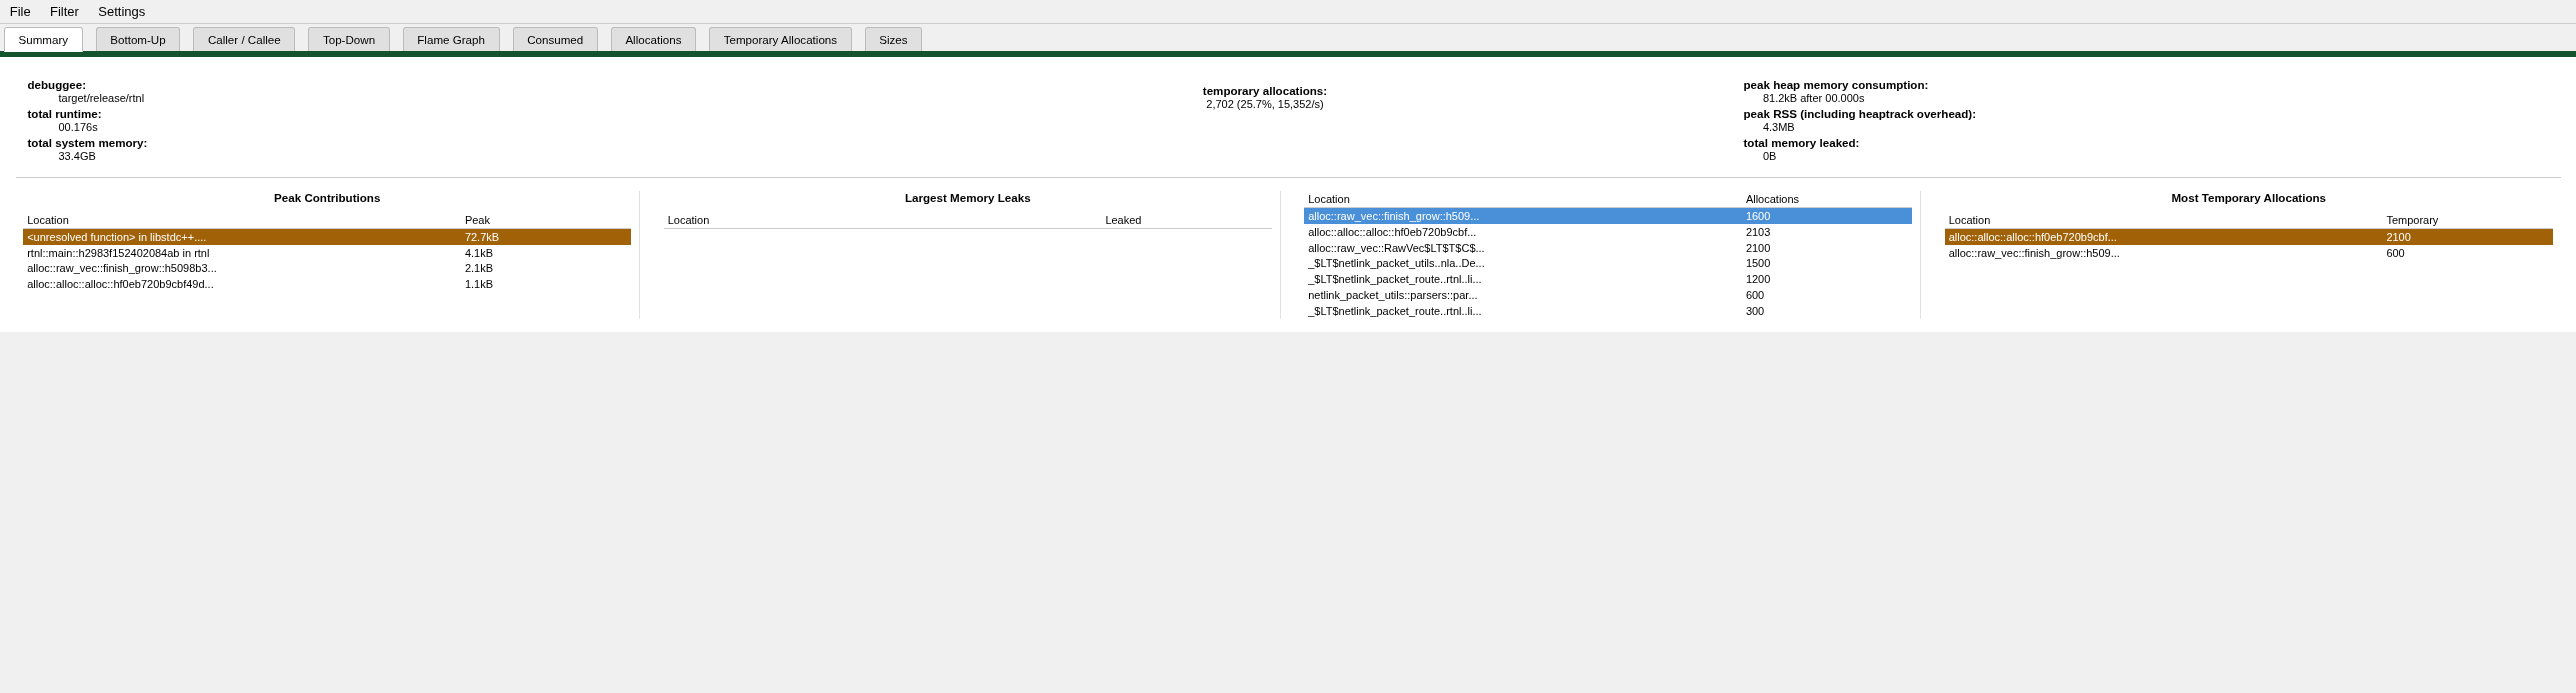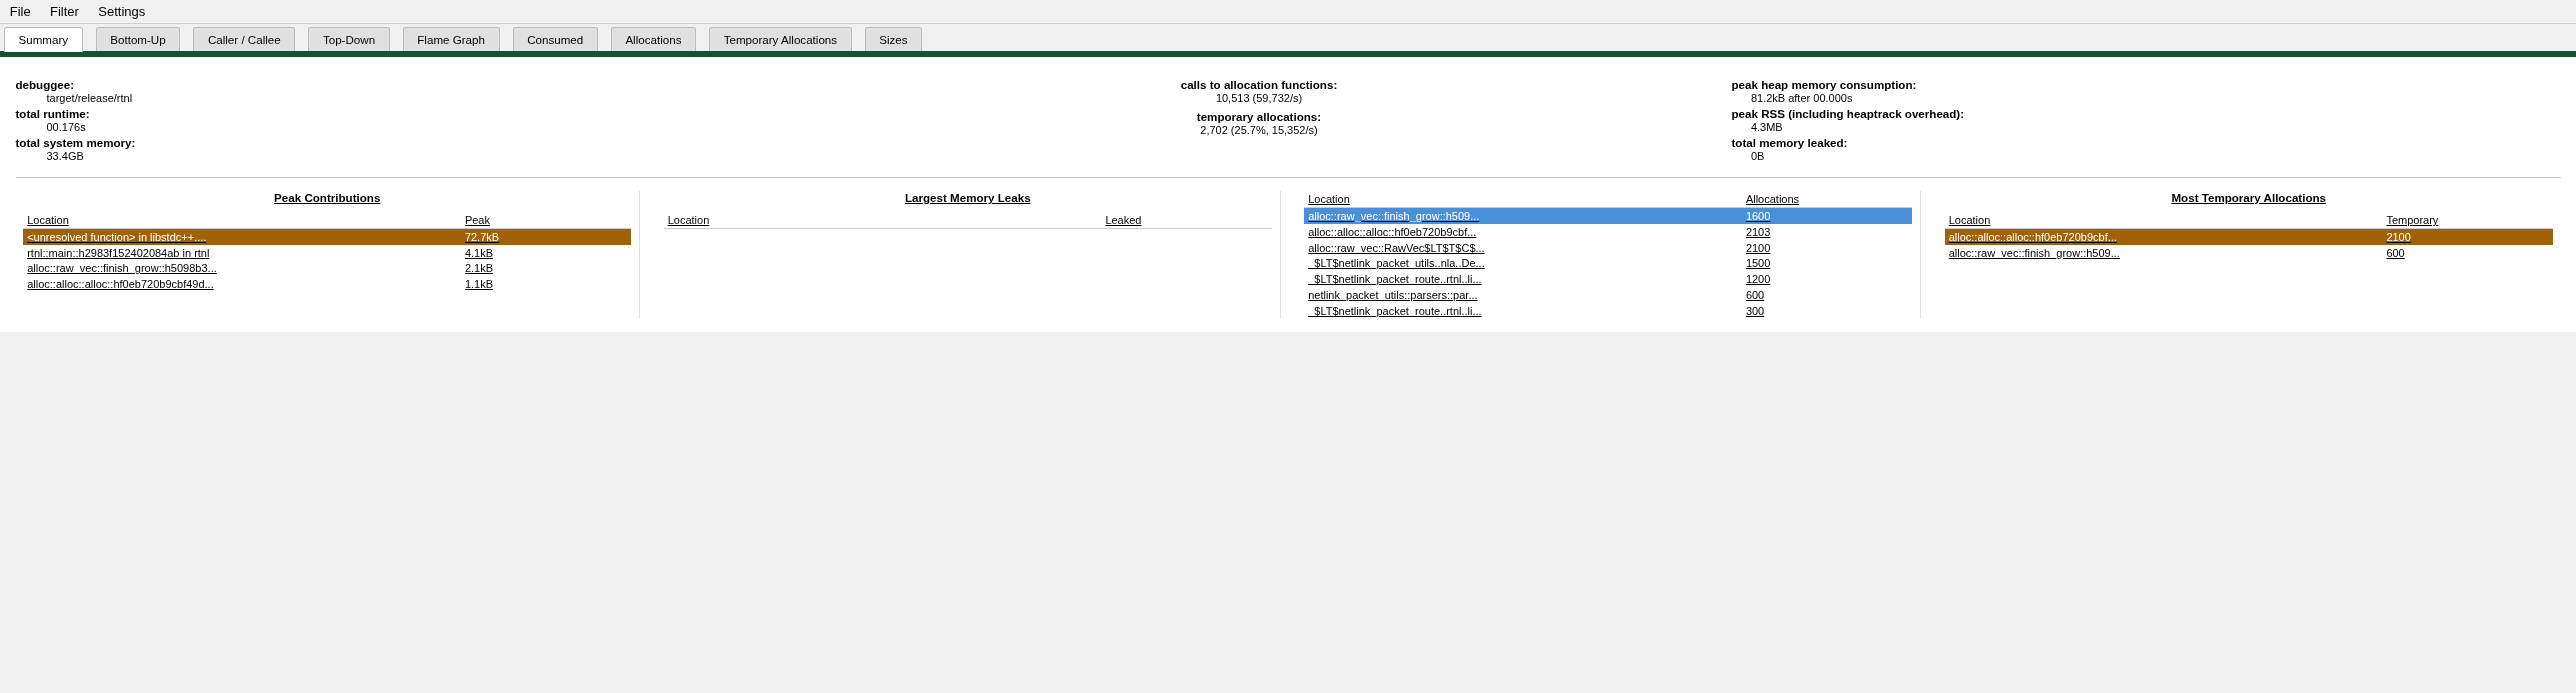--- a/index.html
+++ b/index.html
@@ -49,39 +49,39 @@
       padding: 13.6px 15.5px;
     }
     .info-section {
       display: flex;
       gap: 0;
       padding: 7.8px 0 11.6px 0;
       border-bottom: 1px solid #ccc;
     }
     .info-col {
       flex: 1;
+      margin-left: 12px;
     }
     .info-col + .info-col {
       border-left: none;
     }
     .info-col.center {
       text-align: center;
     }
     .info-col.right {
       text-align: left;
       padding-left: 58px;
     }
     .info-label { font-weight: bold; }
     .info-value { font-weight: normal; font-size: 11px; }
     .info-row { margin-bottom: 2.9px; }
     .charts-section {
       display: flex;
       gap: 16px;
       padding-top: 13.6px;
-      text-decoration: underline;
     }
     .chart-panel {
       flex: 1;
       padding: 0 7.8px;
       border-right: 1px solid #e0e0e0;
     }
     .chart-panel:last-child { border-right: none; }
     .chart-title {
       text-align: center;
       font-weight: bold;
@@ -155,24 +155,20 @@
         <span class="info-label">total runtime:</span><br>
         <span style="padding-left:31px" class="info-value">00.176s</span>
       </div>
       <div class="info-row">
         <span class="info-label">total system memory:</span><br>
         <span style="padding-left:31px" class="info-value">33.4GB</span>
       </div>
     </div>
 
     <div class="info-col center">
-      <div class="info-row">
-        <span class="info-label">calls to allocation functions:</span><br>
-        <span class="info-value">10,513 (59,732/s)</span>
-      </div>
       <div class="info-row" style="margin-top:5.8px">
         <span class="info-label">temporary allocations:</span><br>
         <span class="info-value">2,702 (25.7%, 15,352/s)</span>
       </div>
     </div>
 
     <div class="info-col right">
       <div class="info-row">
         <span class="info-label">peak heap memory consumption:</span><br>
         <span style="padding-left:19.4px" class="info-value">81.2kB after 00.000s</span>

